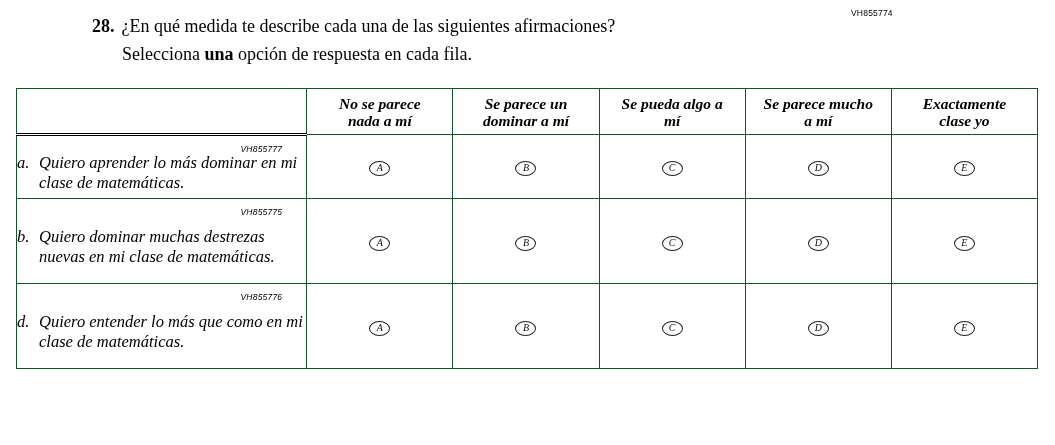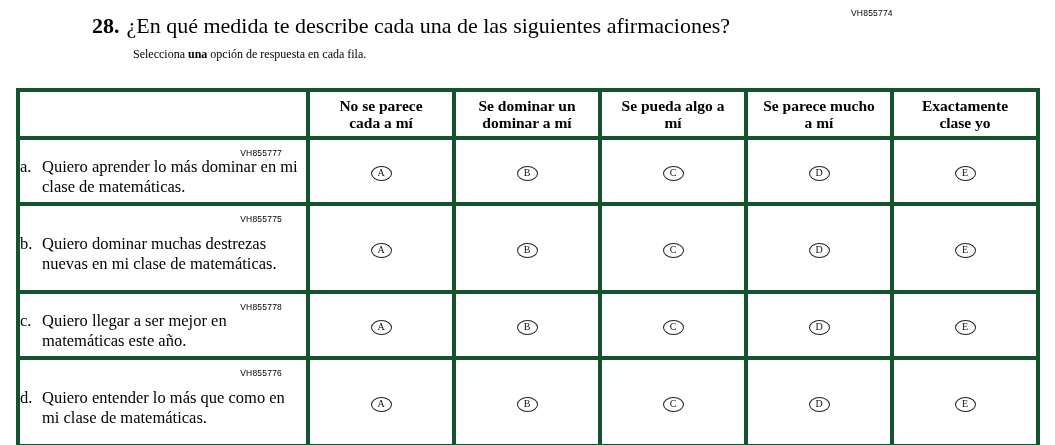--- a/index.html
+++ b/index.html
@@ -29,49 +29,50 @@
     letter-spacing: 0.2px;
     color: #000;
   }
   .question-block {
     position: absolute;
     top: 16px;
     left: 92px;
     width: 880px;
   }
   .q-line1 {
-    font-size: 22px;
+    font-size: 18px;
     line-height: 20px;
     white-space: nowrap;
   }
   .q-number {
     font-weight: bold;
     margin-right: 7px;
   }
   .q-line2 {
-    font-size: 12px;
+    font-size: 18px;
     line-height: 20px;
     margin-top: 8px;
-    margin-left: 41px;
+    margin-left: 30px;
     white-space: nowrap;
   }
   .q-line2 b { font-weight: bold; }
 
   table.matrix {
     position: absolute;
     top: 88px;
     left: 16px;
     width: 1022px;
     border-collapse: collapse;
     table-layout: fixed;
   }
   table.matrix td, table.matrix th {
-    border: 4px solid #14532d;
+    border: 1px solid #14532d;
     padding: 0;
     vertical-align: middle;
+    font-style: italic;
   }
   thead th {
     height: 44px;
     font-size: 15.5px;
     font-weight: bold;
     line-height: 17px;
     text-align: center;
     border-bottom: 3px double #000;
   }
   thead th.first-col {
@@ -149,24 +150,24 @@
         <col class="col-opt">
         <col class="col-opt">
         <col class="col-opt">
         <col class="col-opt">
     </colgroup>
     <thead>
       <tr>
         <th class="first-col"></th>
         <th>
           <span>No se parece</span><br>
-          <span>cada a mí</span>
-        </th>
-        <th>
-          <span>Se dominar un</span><br>
+          <span>nada a mí</span>
+        </th>
+        <th>
+          <span>Se parece un</span><br>
           <span>dominar a mí</span>
         </th>
         <th>
           <span>Se pueda algo a</span><br>
           <span>mí</span>
         </th>
         <th>
           <span>Se parece mucho</span><br>
           <span>a mí</span>
         </th>
@@ -198,34 +199,20 @@
             <span class="stem-letter">b.</span>
             <span class="stem-text">Quiero dominar muchas destrezas nuevas en mi clase de matemáticas.</span>
           </div>
         </td>
         <td class="bubble-cell"><span class="bubble">A</span></td>
         <td class="bubble-cell"><span class="bubble">B</span></td>
         <td class="bubble-cell"><span class="bubble">C</span></td>
         <td class="bubble-cell"><span class="bubble">D</span></td>
         <td class="bubble-cell"><span class="bubble">E</span></td>
       </tr>
-      <tr class="r3">
-        <td class="stem">
-          <span class="item-code">VH855778</span>
-          <div class="stem-inner">
-            <span class="stem-letter">c.</span>
-            <span class="stem-text">Quiero llegar a ser mejor en matemáticas este año.</span>
-          </div>
-        </td>
-        <td class="bubble-cell"><span class="bubble">A</span></td>
-        <td class="bubble-cell"><span class="bubble">B</span></td>
-        <td class="bubble-cell"><span class="bubble">C</span></td>
-        <td class="bubble-cell"><span class="bubble">D</span></td>
-        <td class="bubble-cell"><span class="bubble">E</span></td>
-      </tr>
       <tr class="r4">
         <td class="stem">
           <span class="item-code">VH855776</span>
           <div class="stem-inner">
             <span class="stem-letter">d.</span>
             <span class="stem-text">Quiero entender lo más que como en mi clase de matemáticas.</span>
           </div>
         </td>
         <td class="bubble-cell"><span class="bubble">A</span></td>
         <td class="bubble-cell"><span class="bubble">B</span></td>

